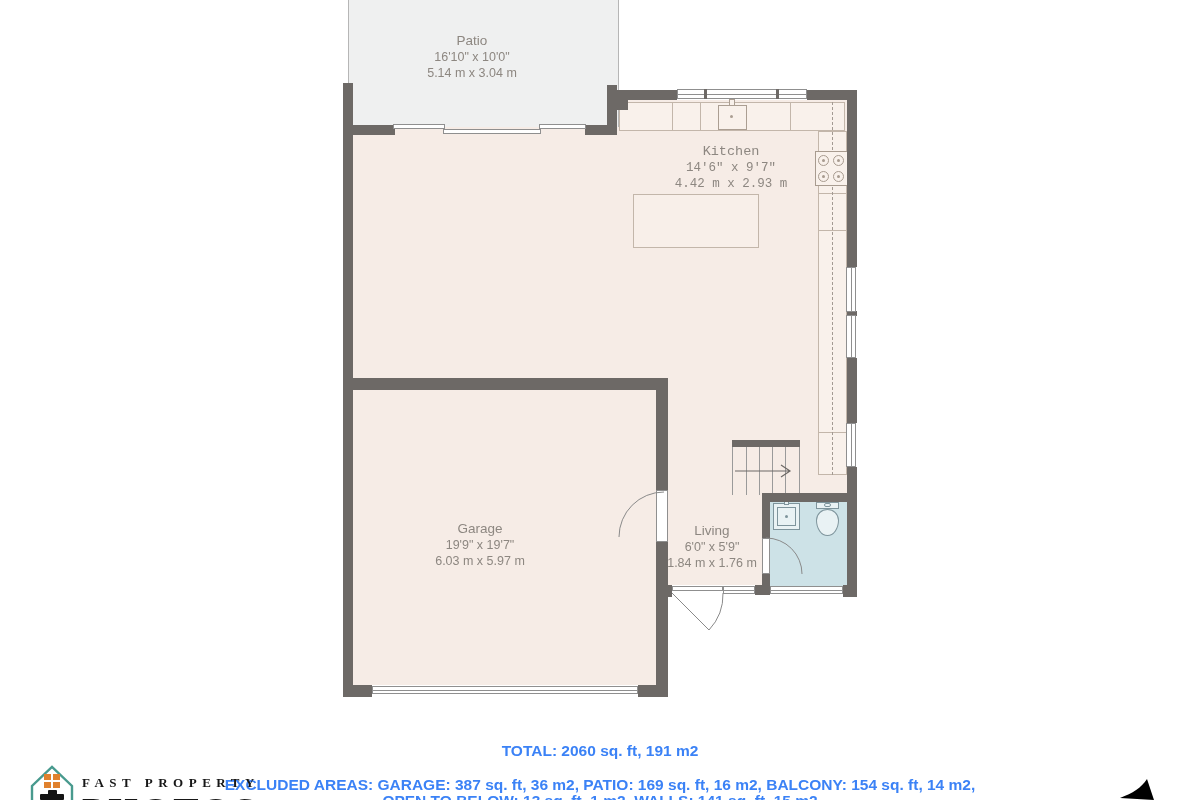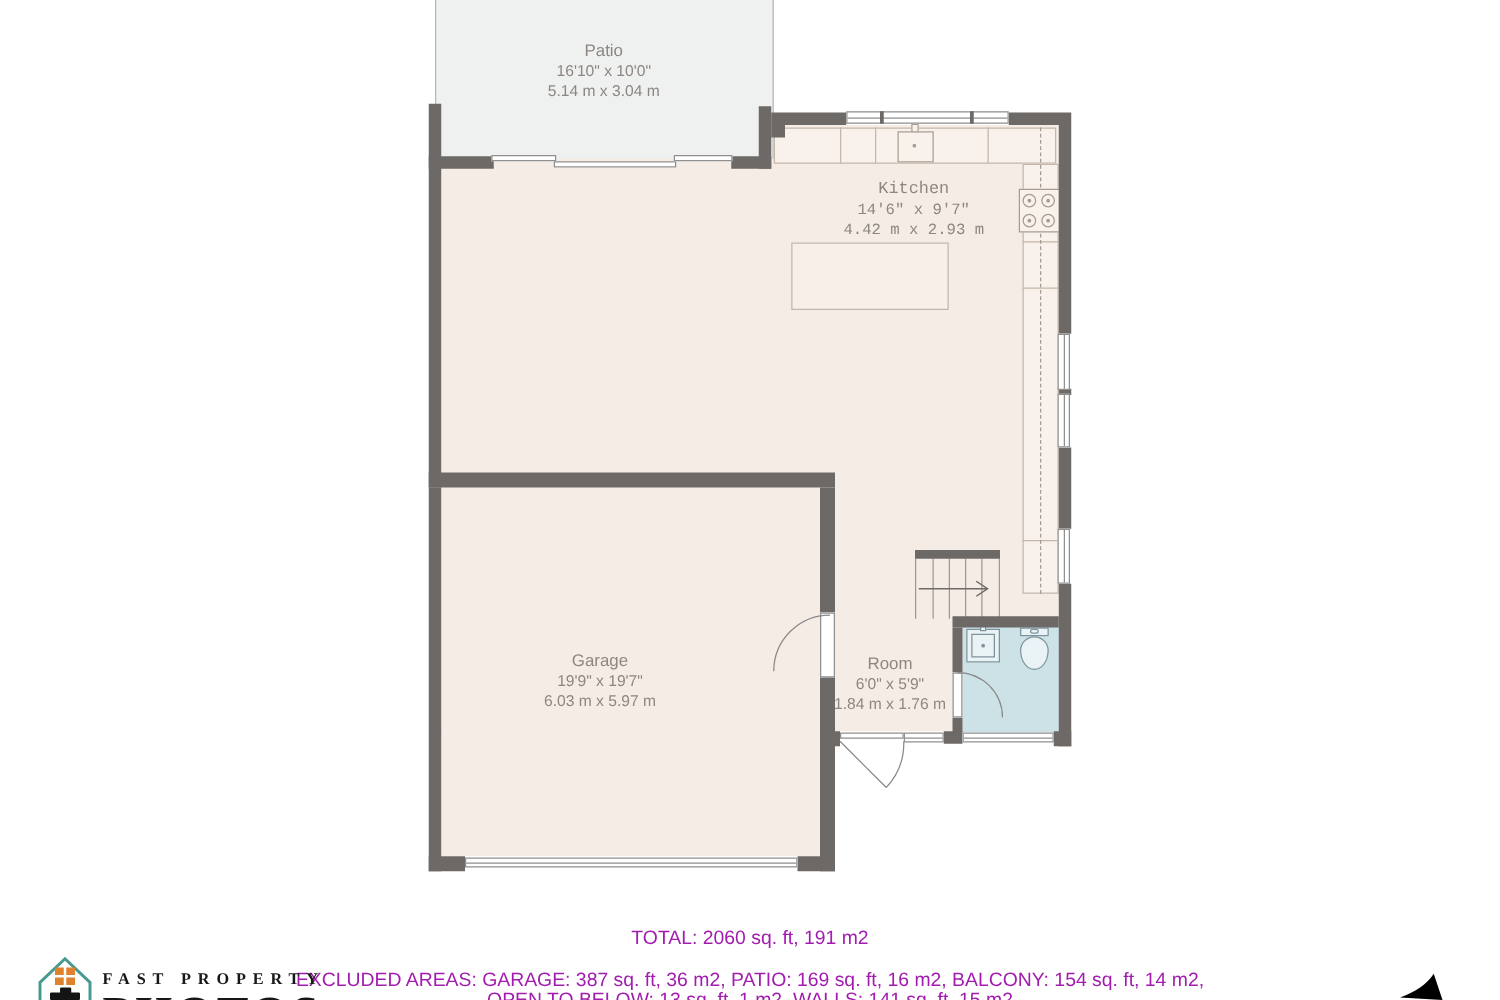--- a/index.html
+++ b/index.html
@@ -26,21 +26,21 @@
   .fix{position:absolute;border:1px solid #7e949c;background:#e9f2f4;box-sizing:border-box;}
   
   .stair-body{position:absolute;border-left:1px solid #9a9a9a;border-right:1px solid #9a9a9a;box-sizing:border-box;}
   .stair-line{position:absolute;top:0;bottom:0;width:1px;background:#9a9a9a;}
   
   .room-label{position:absolute;transform:translateX(-50%);text-align:center;color:#8d8781;white-space:nowrap;z-index:30;}
   .room-name{font-size:13.5px;line-height:16px;margin-bottom:1px;}
   .room-dim{font-size:12.5px;line-height:15.5px;}
   #watermark{position:absolute;left:8px;top:386px;font-size:24px;color:#c9c9c9;letter-spacing:1px;z-index:40;}
   .footer-line{position:absolute;left:0;width:1200px;text-align:center;font-size:15.5px;line-height:16px;
-               font-weight:normal;color:#a21caf;z-index:40;}
+               font-weight:bold;color:#3b82f6;z-index:40;}
   #logo-text-top{position:absolute;left:82px;top:775px;font-family:Liberation Serif, serif;font-weight:bold;
                  font-size:13px;letter-spacing:5.5px;color:#171717;z-index:40;white-space:nowrap;}
   #logo-text-bottom{position:absolute;left:82px;top:789px;font-family:"Liberation Serif", serif;font-weight:bold;
                  font-size:38px;letter-spacing:3px;color:#171717;z-index:40;white-space:nowrap;}
   svg.overlay{position:absolute;left:0;top:0;z-index:25;pointer-events:none;}
   .z1{z-index:1}.z2{z-index:5}.z3{z-index:10}.z4{z-index:15}
 </style>
 </head>
 <body>
 
@@ -131,37 +131,37 @@
 
   <svg class="overlay" width="1200" height="800" viewBox="0 0 1200 800">
     <path d="M 664 492 A 45 45 0 0 0 619 537" fill="none" stroke="#8a8a8a" stroke-width="1"></path>
     <path d="M 723 593 A 52 52 0 0 1 709 630" fill="none" stroke="#8a8a8a" stroke-width="1"></path>
     <path d="M 672 593 L 709 630" fill="none" stroke="#8a8a8a" stroke-width="1"></path>
     <path d="M 766 538 A 36 36 0 0 1 802 574" fill="none" stroke="#8a8a8a" stroke-width="1"></path>
     <path d="M 735 471 L 789 471 M 781 465 L 790 471 L 781 477" fill="none" stroke="#6d6966" stroke-width="1.2"></path>
     <path d="M 1147 779 L 1154 800 L 1120 798 C 1133 793 1141 788 1147 779 Z" fill="#000000"></path>
   </svg>
 
-  <div class="room-label" style="left:483px;top:33px;">
+  <div class="room-label" style="left:472px;top:33px;">
     <div class="room-name">Patio</div>
     <div class="room-dim">16'10" x 10'0"</div>
     <div class="room-dim">5.14 m x 3.04 m</div>
   </div>
   <div class="room-label" style="left:731px;top:144px;font-family:Liberation Mono, monospace;">
     <div class="room-name">Kitchen</div>
     <div class="room-dim">14'6" x 9'7"</div>
     <div class="room-dim">4.42 m x 2.93 m</div>
   </div>
   <div class="room-label" style="left:480px;top:521px;">
     <div class="room-name">Garage</div>
     <div class="room-dim">19'9" x 19'7"</div>
     <div class="room-dim">6.03 m x 5.97 m</div>
   </div>
   <div class="room-label" style="left:712px;top:523px;">
-    <div class="room-name">Room</div>
+    <div class="room-name">Living</div>
     <div class="room-dim">6'0" x 5'9"</div>
     <div class="room-dim">1.84 m x 1.76 m</div>
   </div>
 
 
   <div class="footer-line" style="top:743px;">TOTAL: 2060 sq. ft, 191 m2</div>
   <div class="footer-line" style="top:777px;">EXCLUDED AREAS: GARAGE: 387 sq. ft, 36 m2, PATIO: 169 sq. ft, 16 m2, BALCONY: 154 sq. ft, 14 m2,</div>
   <div class="footer-line" style="top:793px;">OPEN TO BELOW: 13 sq. ft, 1 m2, WALLS: 141 sq. ft, 15 m2</div>
 
   <svg class="abs" style="left:24px;top:763px;z-index:40;" width="56" height="37" viewBox="0 0 56 37">

